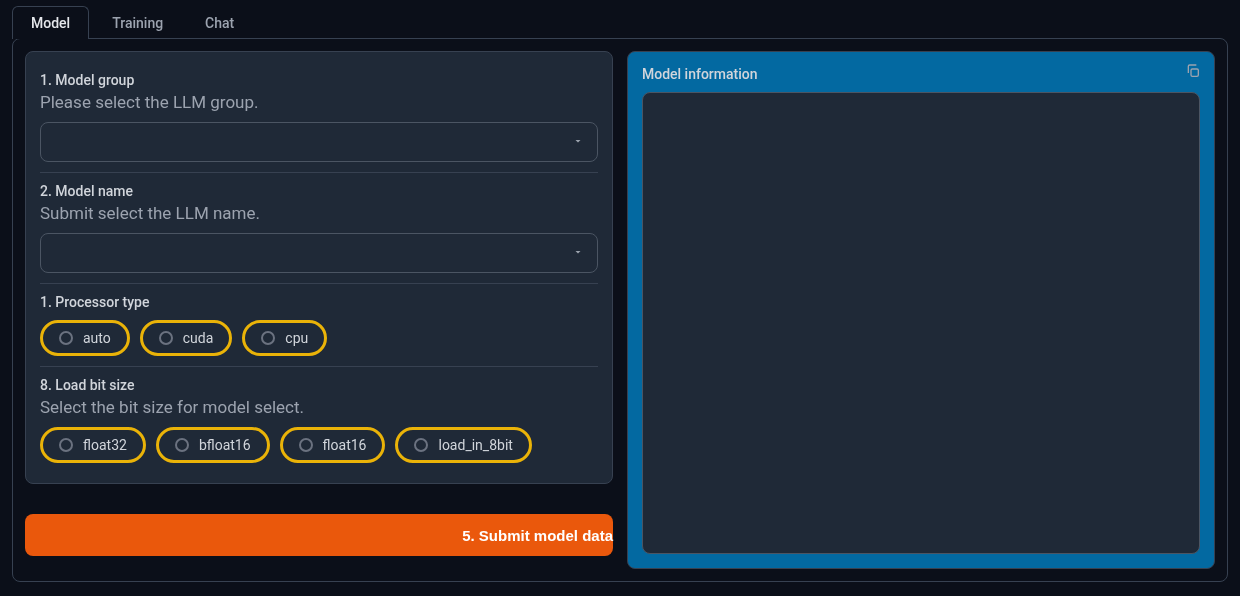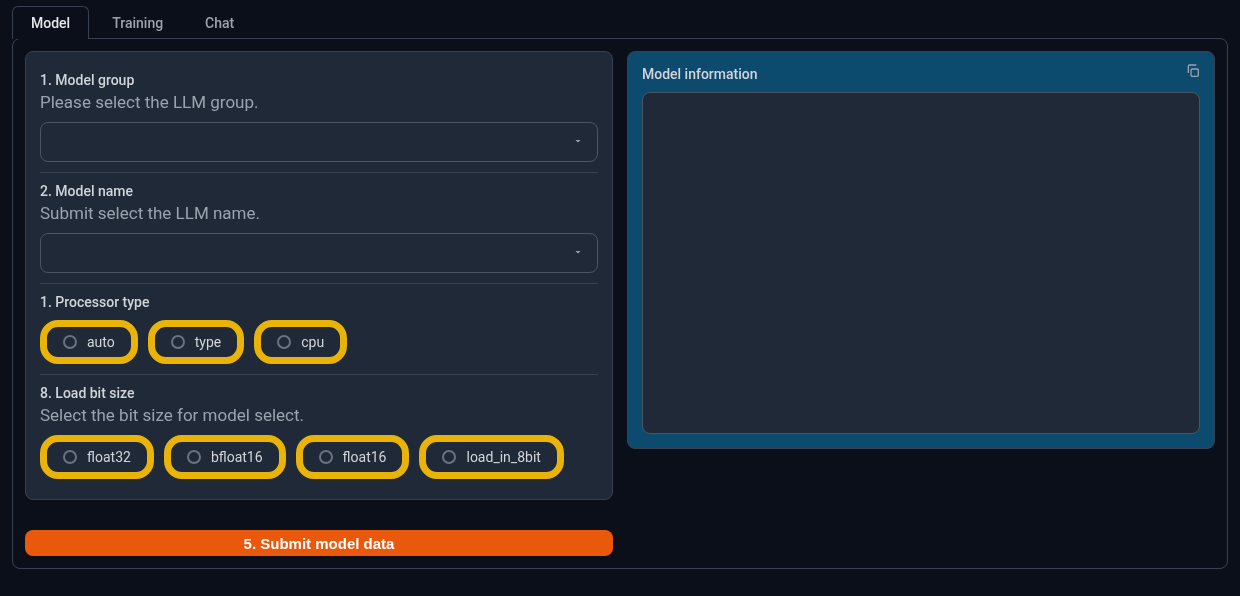--- a/index.html
+++ b/index.html
@@ -110,56 +110,57 @@
       display: flex;
       gap: 10px;
       margin-top: 10px;
       flex-wrap: wrap;
     }
     .radio-pill {
       display: flex;
       align-items: center;
       gap: 10px;
       padding: 7px 16px;
-      border: 7px solid #eab308;
+      border: 3px solid #eab308;
       border-radius: 18px;
       cursor: pointer;
       color: #d1d5db;
       background: #1f2937;
     }
     .radio-circle {
       width: 14px;
       height: 14px;
       border: 2px solid #6b7280;
       border-radius: 50%;
     }
     .btn {
       width: 100%;
-      height: 26px;
+      height: 42px;
       border: none;
       border-radius: 8px;
       font-weight: 600;
       font-size: 15px;
       cursor: pointer;
+      text-align: right;
     }
     .btn-primary {
       background: #ea580c;
       color: #fff;
     }
     .btn-secondary {
       background: #374151;
       color: #e5e7eb;
     }
     .info-block {
-      background: #0c4a6e;
+      background: #0369a1;
       border: 1px solid #374151;
       border-radius: 8px;
       padding: 14px 14px 14px 14px;
       position: relative;
-      height: 398px;
+      height: 518px;
       display: flex;
       flex-direction: column;
     }
     .info-title {
       color: #d1d5db;
       font-weight: 500;
       margin-bottom: 10px;
     }
     .copy-icon {
       position: absolute;
@@ -228,21 +229,21 @@
 
       <div class="field-group">
         <div class="field-title">1. Processor type</div>
         <div class="radio-row">
           <label class="radio-pill">
             <span class="radio-circle"></span>
             <span>auto</span>
           </label>
           <label class="radio-pill">
             <span class="radio-circle"></span>
-            <span>type</span>
+            <span>cuda</span>
           </label>
           <label class="radio-pill">
             <span class="radio-circle"></span>
             <span>cpu</span>
           </label>
         </div>
       </div>
 
       <div class="field-group">
         <div class="field-title">8. Load bit size</div>

